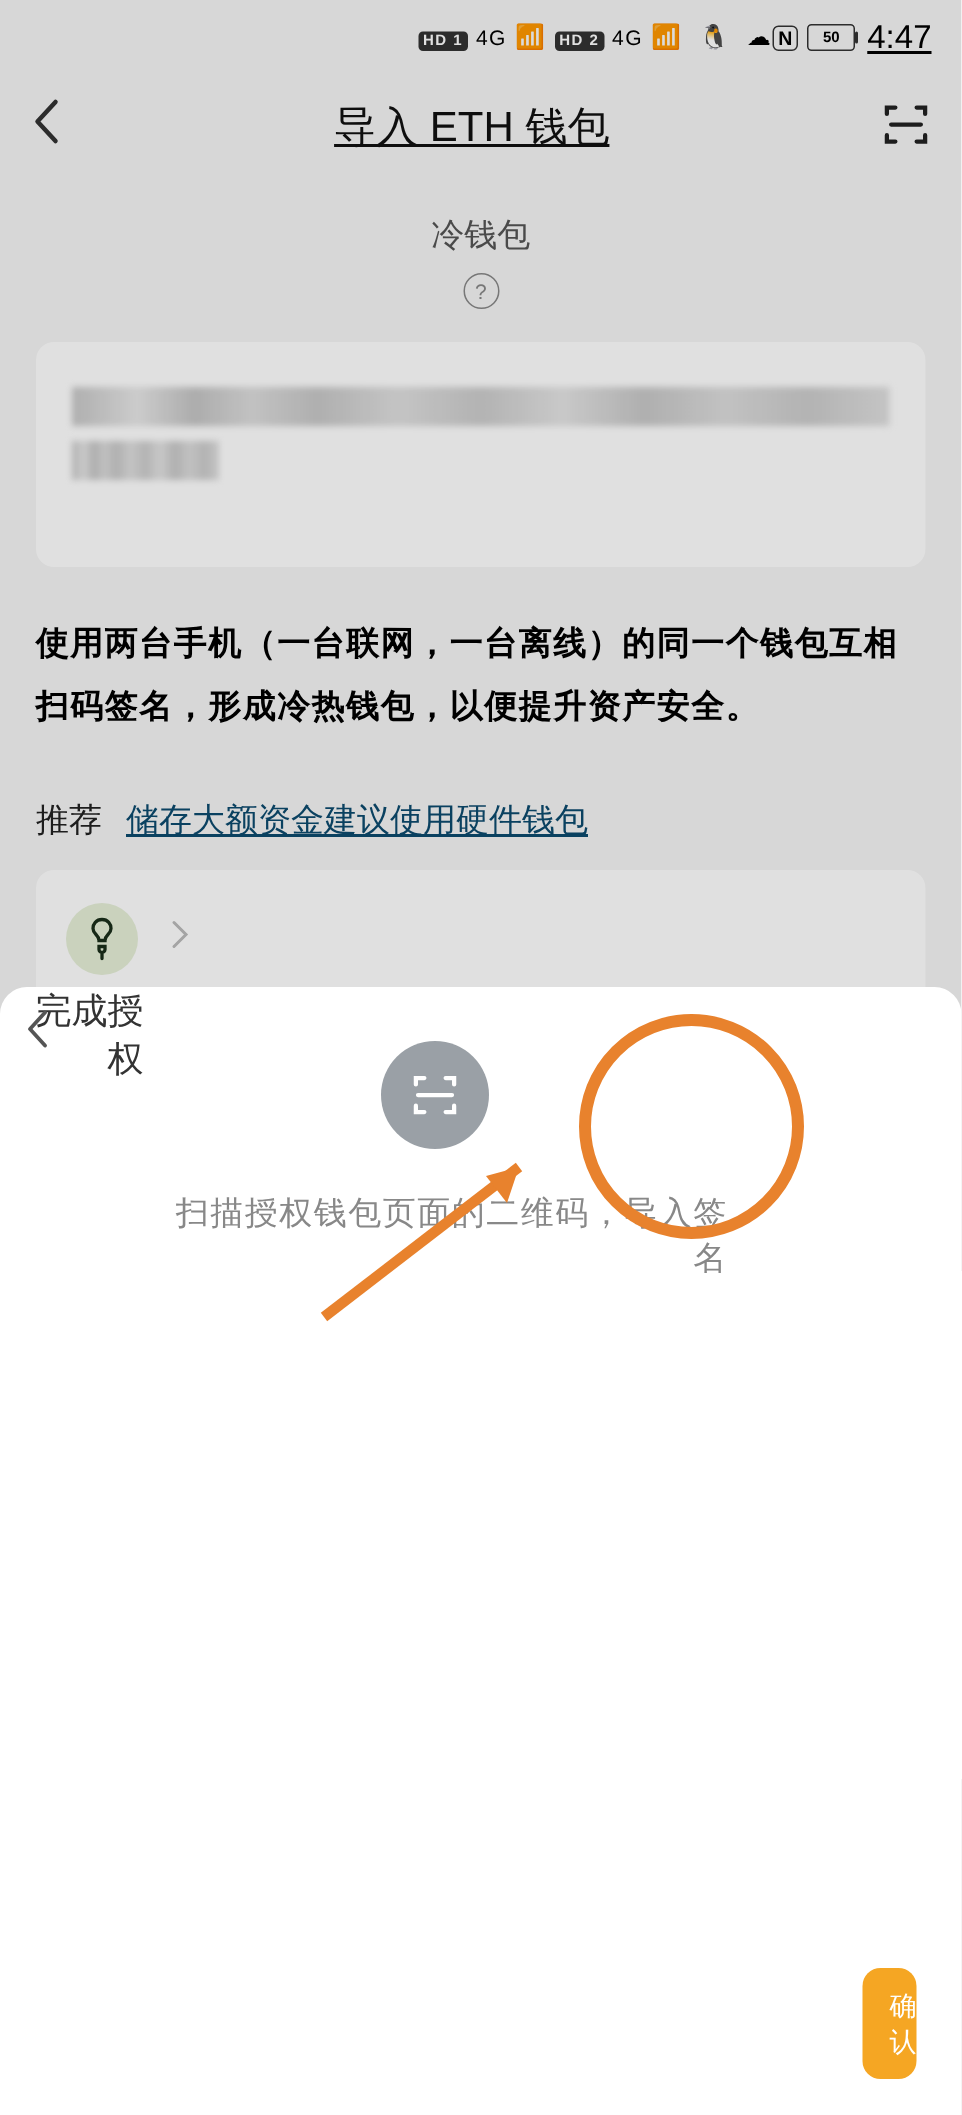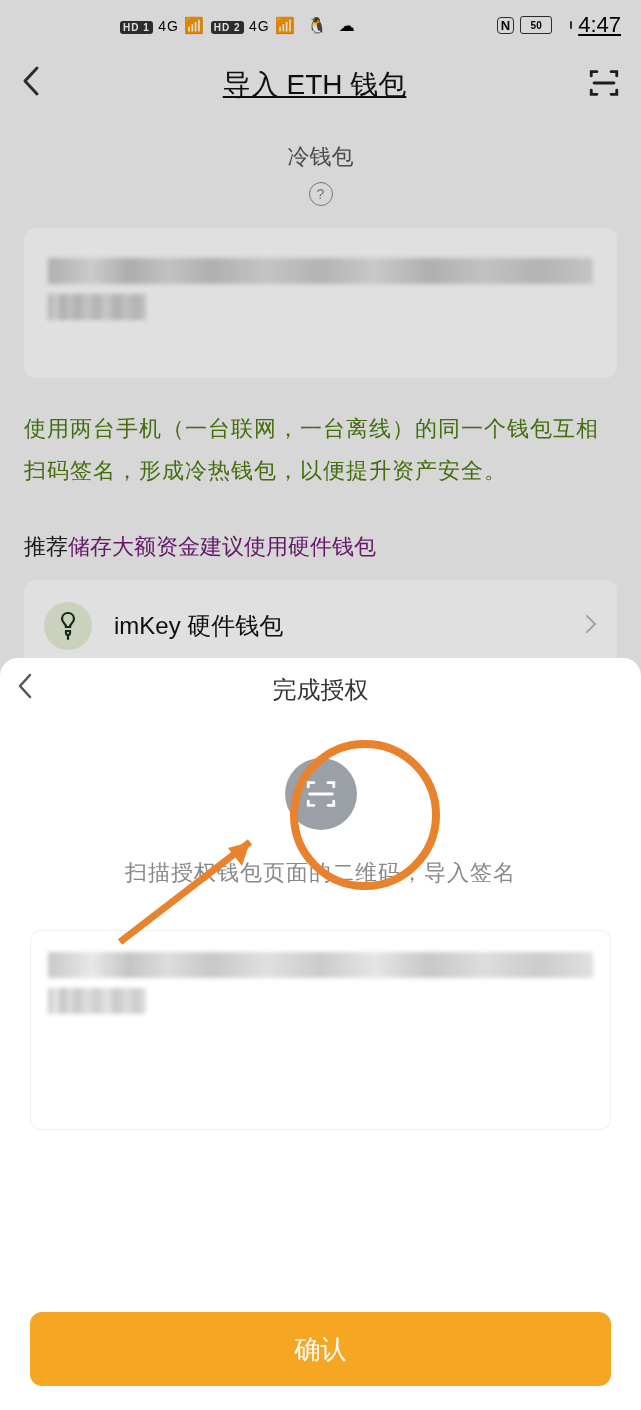--- a/index.html
+++ b/index.html
@@ -3,21 +3,21 @@
 <meta charset="utf-8">
 <style>
   * { margin: 0; padding: 0; box-sizing: border-box; }
   html, body { width: 641px; height: 1410px; font-family: -apple-system, "PingFang SC", sans-serif; background: #f5f5f5; overflow: hidden; position: relative; }
 
   
   .bg-layer { position: absolute; inset: 0; background: #f5f5f5; }
   .dim { position: absolute; inset: 0; background: rgba(0,0,0,0.12); }
 
   
-  .status-bar { position: absolute; top: 0; left: 0; right: 0; height: 50px; display: flex; align-items: center; justify-content: space-between; padding: 0 20px; font-size: 18px; color: #000; }
+  .status-bar { position: absolute; top: 0; left: 0; right: 0; height: 50px; display: flex; align-items: center; justify-content: flex-end; padding: 0 20px; font-size: 18px; color: #000; }
   .status-left { display: flex; align-items: center; gap: 6px; margin-left: 100px;}
   .status-right { display: flex; align-items: center; gap: 6px; }
   .status-icons { font-size: 16px; letter-spacing: 1px; }
   .hd-badge { background: #333; color: #fff; font-size: 10px; padding: 1px 3px; border-radius: 3px; font-weight: bold; }
   .sig { font-size: 14px; }
 
   
   .header { position: absolute; top: 50px; left: 0; right: 0; height: 70px; display: flex; align-items: center; justify-content: space-between; padding: 0 20px; }
   .header-title { font-size: 28px; font-weight: 500; color: #111; text-decoration: underline; }
   .back-chev { font-size: 34px; color: #333; }
@@ -26,52 +26,52 @@
   
   .content { position: absolute; top: 130px; left: 0; right: 0; padding: 12px 24px; }
   .section-label { display: flex; align-items: center; gap: 10px; color: #555; font-size: 22px; margin-bottom: 22px; flex-direction: column; }
   .help-circle { width: 24px; height: 24px; border: 1.5px solid #888; border-radius: 50%; display: inline-flex; align-items: center; justify-content: center; font-size: 14px; color: #888; }
 
   .blur-box { background: #fff; border-radius: 12px; height: 150px; width: 100%; position: relative; overflow: hidden; margin-bottom: 30px; }
   .blur-lines { position: absolute; top: 30px; left: 24px; right: 24px; }
   .blur-line { height: 26px; background: linear-gradient(90deg, #c8c8c8 0%, #e8e8e8 8%, #c5c5c5 15%, #ddd 22%, #c8c8c8 30%, #e0e0e0 40%, #ccc 50%, #e5e5e5 60%, #c8c8c8 70%, #ddd 80%, #ccc 90%, #e0e0e0 100%); filter: blur(2px); margin-bottom: 10px; }
   .blur-line.short { width: 18%; }
 
-  .desc { color: #4d7c0f; font-size: 22px; line-height: 1.9; margin-bottom: 40px; letter-spacing: 1px;}
+  .desc { color: #000000; font-size: 22px; line-height: 1.9; margin-bottom: 40px; letter-spacing: 1px; font-weight: bold;}
 
-  .rec-row { display: flex; align-items: center; font-size: 22px; margin-bottom: 18px; }
+  .rec-row { display: flex; align-items: center; gap: 16px; font-size: 22px; margin-bottom: 18px; }
   .rec-label { color: #222; }
-  .rec-text { color: #701a75; }
+  .rec-text { color: #0c4a6e; text-decoration: underline; }
 
   .card { background: #fff; border-radius: 12px; padding: 22px 20px; display: flex; align-items: center; gap: 22px; }
   .card-ic { width: 48px; height: 48px; border-radius: 50%; background: #e6f0d8; display: flex; align-items: center; justify-content: center; color: #1a2e1a; font-weight: bold; font-size: 26px; }
   .card-title { flex: 1; font-size: 24px; color: #111; font-weight: 500; }
   .card-chev { color: #bbb; font-size: 24px; }
 
   
-  .sheet { position: absolute; left: 0; right: 0; bottom: 0; top: 658px; background: #fff; border-top-left-radius: 18px; border-top-right-radius: 18px; display: flex; flex-direction: column; text-align: right; }
+  .sheet { position: absolute; left: 0; right: 0; bottom: 0; top: 658px; background: #fff; border-top-left-radius: 18px; border-top-right-radius: 18px; display: flex; flex-direction: row; text-align: right; }
   .sheet-header { position: relative; height: 64px; display: flex; align-items: center; justify-content: center; }
   .sheet-back { position: absolute; left: 16px; top: 14px; font-size: 30px; color: #555; }
   .sheet-title { font-size: 24px; color: #333; }
 
   .sheet-mid { display: flex; flex-direction: column; align-items: center; padding-top: 36px; position: relative; }
   .scan-circle { width: 72px; height: 72px; border-radius: 50%; background: #9aa0a6; display: flex; align-items: center; justify-content: center; margin-bottom: 28px; position: relative; z-index: 1; }
   .scan-circle svg { width: 34px; height: 34px; }
   .sheet-hint { font-size: 22px; color: #888; letter-spacing: 1px; }
 
   
   .anno-circle { position: absolute; width: 150px; height: 150px; border: 8px solid #e8822d; border-radius: 50%; top: 18px; left: 290px; z-index: 2; pointer-events: none; }
   .anno-arrow { position: absolute; top: 110px; left: 110px; z-index: 2; pointer-events: none; }
 
   .sheet-input { margin: 42px 30px 0; background: #fff; border: none; border-radius: 10px; min-height: 200px; overflow: hidden; position: relative; box-shadow: 0 0 0 1px #f0f0f0 inset; }
   .sheet-input .blur-lines { top: 22px; left: 18px; right: 18px; }
 
-  .confirm-btn { margin: auto 30px 24px; height: 74px; background: #f5a623; border-radius: 12px; display: flex; align-items: center; justify-content: center; color: #fff; font-size: 26px; font-weight: 500; }
+  .confirm-btn { margin: auto 30px 24px; height: 74px; background: #f5a623; border-radius: 12px; display: flex; align-items: center; justify-content: center; color: #fff; font-size: 18px; font-weight: 500; }
 
-  .battery { display: inline-flex; align-items: center; gap: 18px; }
+  .battery { display: inline-flex; align-items: center; gap: 0; }
   .battery-body { width: 32px; height: 18px; border: 1.5px solid #333; border-radius: 3px; position: relative; display: inline-flex; align-items: center; justify-content: center; font-size: 10px; font-weight: bold; }
   .battery-tip { width: 2px; height: 8px; background: #333; border-radius: 1px; }
 </style>
 </head>
 <body>
 
 <div class="bg-layer">
 
   <div class="status-bar">
     <div class="status-left">
@@ -128,21 +128,20 @@
       <span class="rec-label">推荐</span>
       <span class="rec-text">储存大额资金建议使用硬件钱包</span>
     </div>
 
     <div class="card">
       <div class="card-ic">
         <svg width="26" height="30" viewBox="0 0 26 30">
             <path d="M13 2c4 0 6 3 6 6 0 2-1 3-2 4s-2 2-2 4h-4c0-2-1-3-2-4s-2-2-2-4c0-3 2-6 6-6zM11 20h4v2c0 1-1 2-2 2s-2-1-2-2v-2zM13 24v4" stroke="#1a2e1a" stroke-width="2.2" fill="none" stroke-linecap="round"></path>
           </svg>
       </div>
-      <div class="card-title">imKey 硬件钱包</div>
       <div class="card-chev">
         <svg width="12" height="20" viewBox="0 0 12 20">
             <path d="M2 2l8 8-8 8" stroke="#bbb" stroke-width="2" fill="none" stroke-linecap="round"></path>
           </svg>
       </div>
     </div>
   </div>
 
   <div class="dim"></div>
 </div>

